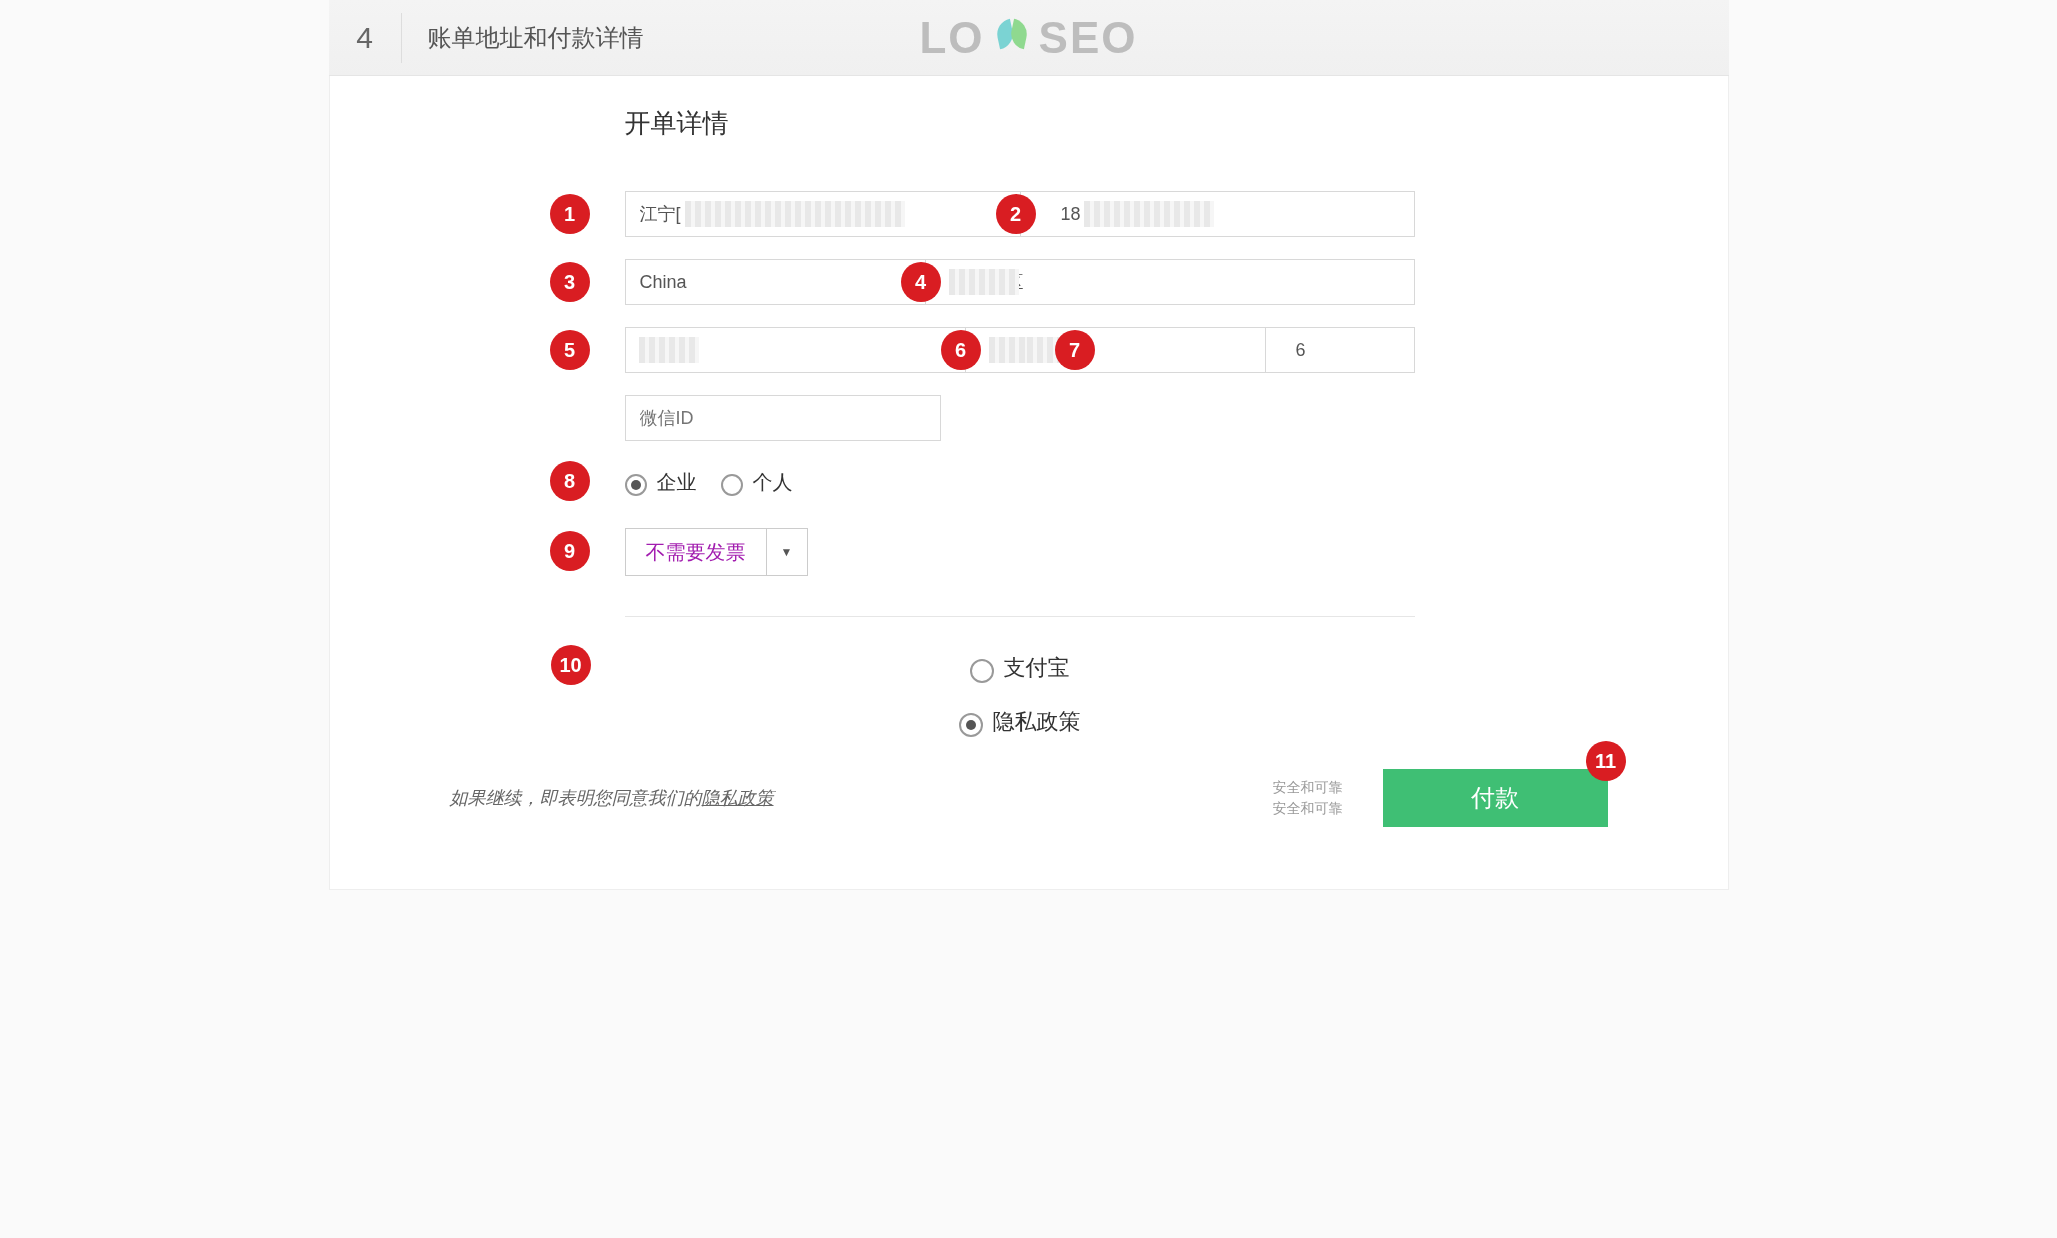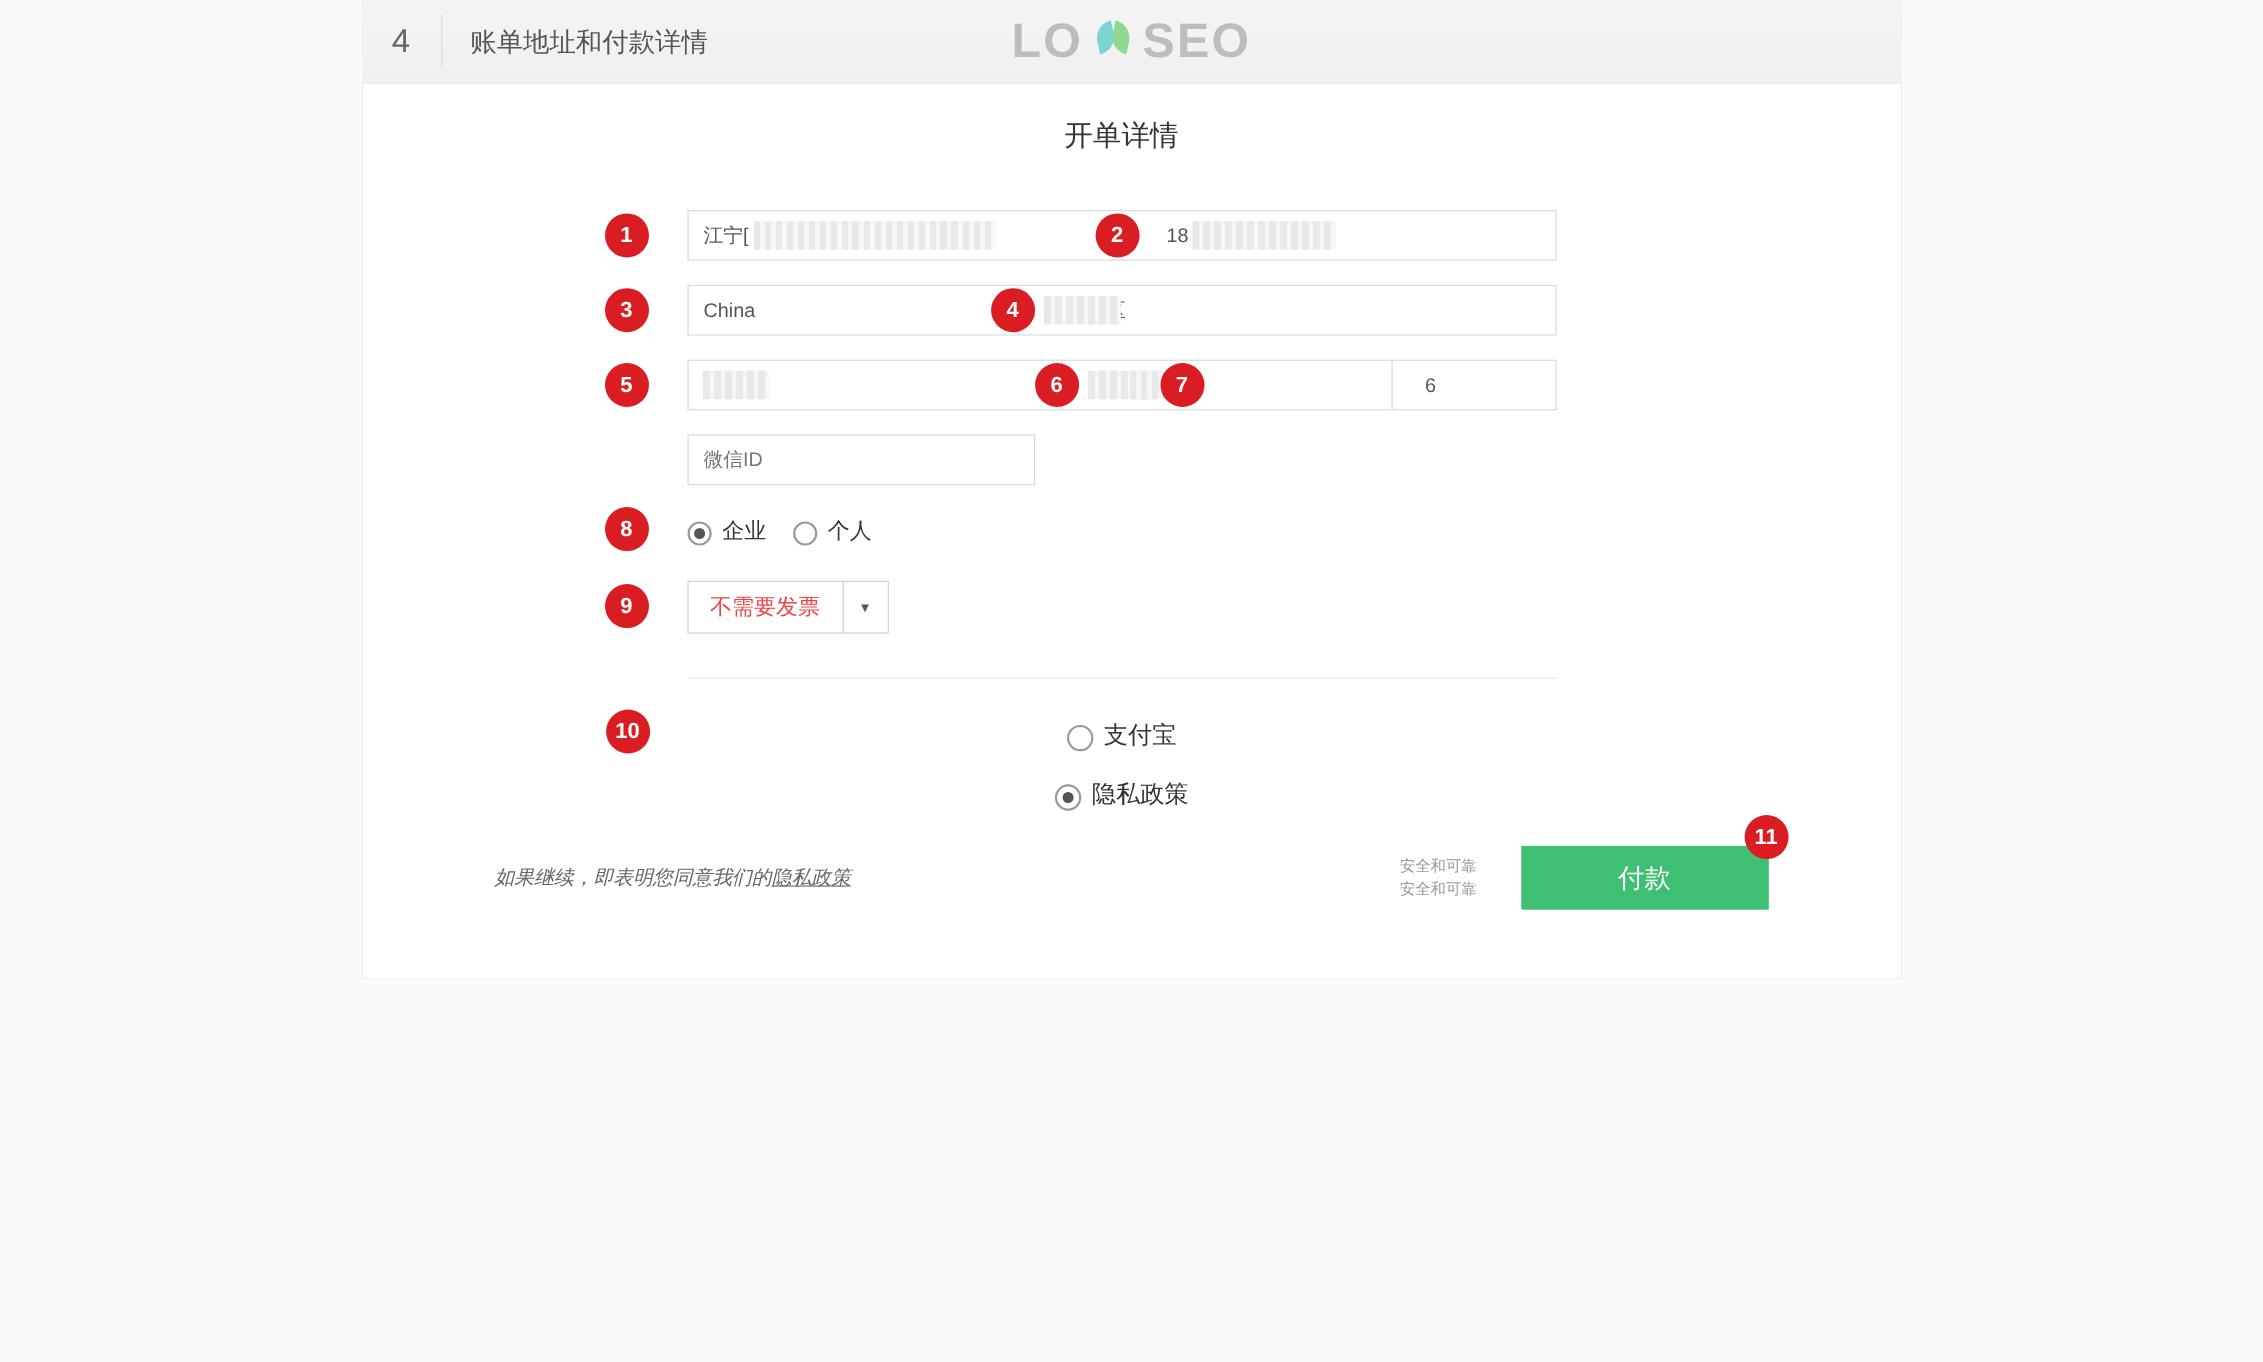--- a/index.html
+++ b/index.html
@@ -85,21 +85,20 @@
     border-top: none;
   }
   .form-block {
     width: 790px;
     margin-left: 295px;
   }
   .section-title {
     font-size: 26px;
     color: #333;
     margin: 10px 0 50px 0;
-    text-align: center;
   }
   .row {
     display: flex;
     margin-bottom: 22px;
     position: relative;
   }
   .field {
     flex: 1;
     position: relative;
   }
@@ -165,21 +164,21 @@
   }
   .invoice-select {
     display: inline-flex;
     border: 1px solid #ccc;
     height: 46px;
   }
   .invoice-select .val {
     padding: 0 20px;
     line-height: 46px;
     font-size: 20px;
-    color: #ef4444;
+    color: #a21caf;
   }
   .invoice-select .btn {
     width: 40px;
     border-left: 1px solid #ccc;
     display: flex;
     align-items: center;
     justify-content: center;
     font-size: 12px;
     color: #555;
     cursor: pointer;

